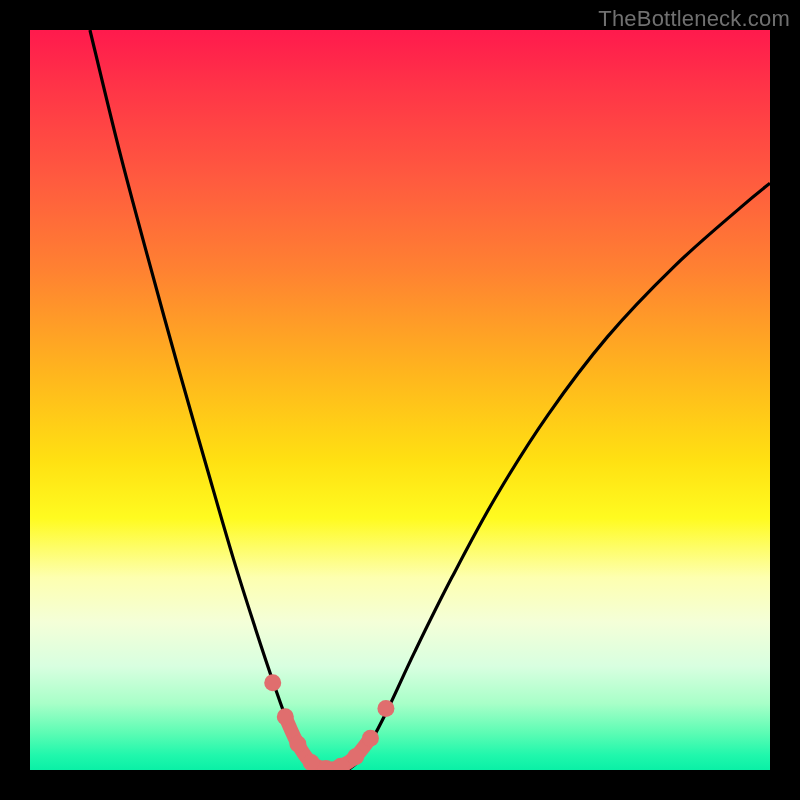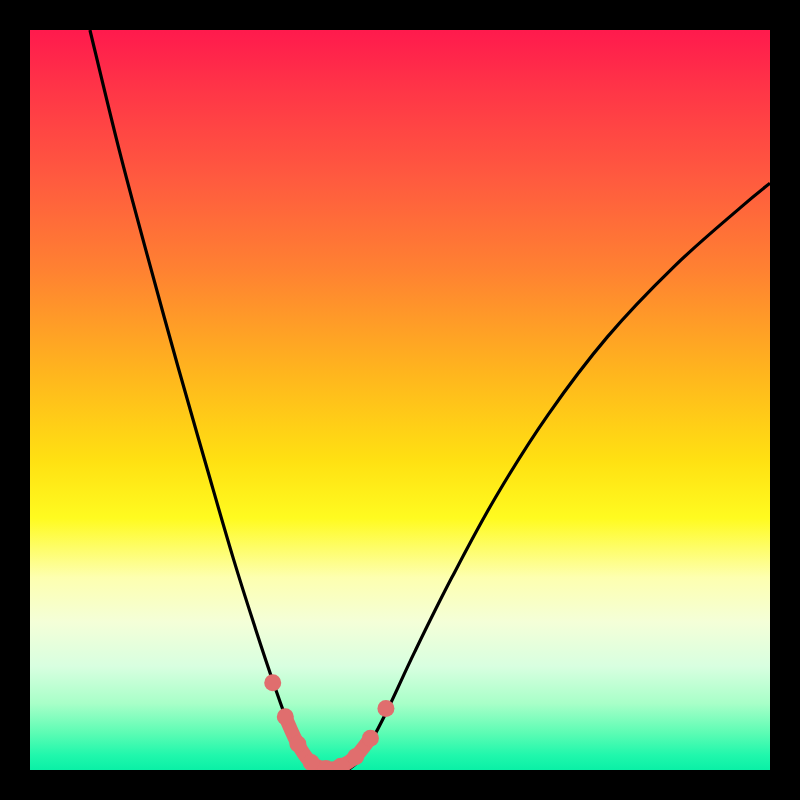--- a/index.html
+++ b/index.html
@@ -43,20 +43,21 @@
   svg.curves {
     position: absolute;
     left: 0; top: 0;
     width: 740px; height: 740px;
   }
 </style>
 </head>
 <body>
 
 <div class="frame">
+  <div class="watermark">TheBottleneck.com</div>
   <div class="plot">
     <svg class="curves" viewBox="0 0 740 740" preserveAspectRatio="none">
       <g id="left-curve">
           <path d="M 59.940000000000005 0 C 65.1348 21.311999999999994, 78.2772 77.10799999999998, 88.8 118.39999999999998 C 99.3228 159.69199999999998, 107.744 190.10600000000002, 118.4 229.40000000000003 C 129.056 268.694, 137.344 298.738, 148 336.7 C 158.656 374.662, 167.60999999999999 405.66799999999995, 177.6 440.29999999999995 C 187.59 474.93199999999996, 194.84200000000004 500.46200000000005, 203.50000000000003 529.1 C 212.15800000000002 557.738, 218.374 576.756, 225.7 599.4 C 233.02599999999998 622.044, 238.20600000000002 637.584, 244.20000000000002 654.9 C 250.19400000000002 672.216, 253.672 682.6796, 259 695.6 C 264.328 708.5204, 269.13800000000003 718.688, 273.8 726.68 C 278.462 734.6719999999999, 282.90200000000004 737.6024, 284.90000000000003 740" fill="none" stroke="#000000" stroke-width="3.2" stroke-linecap="butt" stroke-linejoin="round"></path>
         </g>
       <g id="right-curve">
           <path d="M 318.2 740 C 320.864 737.336, 326.34 735.19, 333 725.2 C 339.66 715.21, 345.876 703.148, 355.2 684.5 C 364.524 665.852, 372.812 646.242, 384.8 621.6 C 396.788 596.9580000000001, 407.14799999999997 575.572, 421.79999999999995 547.6 C 436.45199999999994 519.628, 448.88399999999996 495.504, 466.2 466.2 C 483.516 436.89599999999996, 498.02 413.438, 518 384.8 C 537.98 356.16200000000003, 554.556 333.74, 577.2 307.1 C 599.844 280.46000000000004, 619.824 260.10999999999996, 643.8 236.79999999999995 C 667.776 213.48999999999995, 693.084 192.65160000000003, 710.4 177.60000000000002 C 727.716 162.54840000000002, 734.672 157.57559999999995, 740 153.17999999999995" fill="none" stroke="#000000" stroke-width="3.2" stroke-linecap="butt" stroke-linejoin="round"></path>
         </g>
       <g id="valley-hl">
           <path d="M 255.29999999999998 686.72 C 257.5644 691.6484, 263.218 705.8416, 267.88 714.1 C 272.542 722.3584000000001, 276.1384 728.2044000000001, 281.2 732.6 C 286.2616 736.9956, 290.67199999999997 737.854, 296 738.52 C 301.32800000000003 739.1859999999999, 305.472 738.4312, 310.8 736.3 C 316.12800000000004 734.1687999999999, 320.272 731.7416, 325.6 726.68 C 330.92800000000005 721.6184, 337.73600000000005 711.51, 340.40000000000003 708.18" fill="none" stroke="#e06e6e" stroke-width="14" stroke-linecap="round" stroke-linejoin="round"></path>

